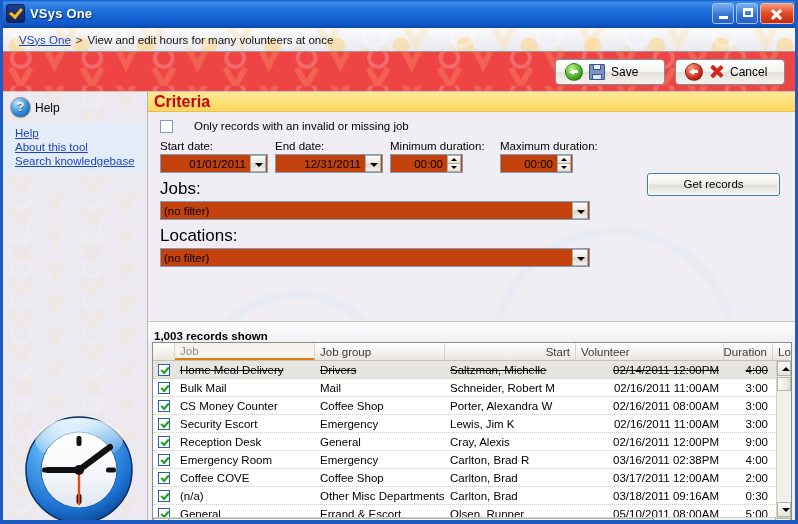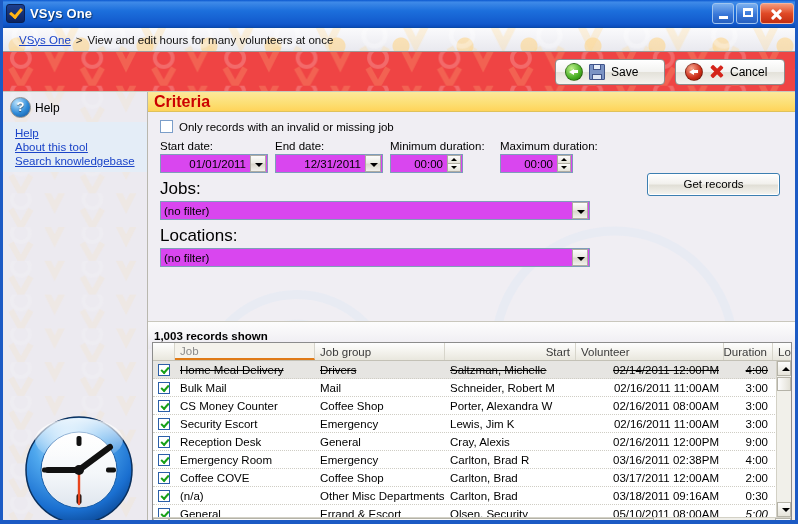--- a/index.html
+++ b/index.html
@@ -164,33 +164,33 @@
   .main .wm{position:absolute;inset:0;pointer-events:none;opacity:.45;}
   .crit-head{
     height:20px;box-sizing:border-box;position:relative;
     background:linear-gradient(to bottom,#fde89a,#fcdf74 60%,#ffd45a);
     border-bottom:1px solid #e0c25a;
     display:flex;align-items:center;padding-left:6px;
   }
   .crit-head .t{color:#cc0000;font-weight:bold;font-size:16px;}
   .crit-body{position:relative;padding:8px 0 6px 12px;}
 
-  .chkrow{display:flex;align-items:center;gap:6px;margin-bottom:7px;}
+  .chkrow{display:flex;gap:21px;margin-bottom:7px;}
   .chk{
     width:13px;height:13px;box-sizing:border-box;flex:0 0 auto;
     border:1px solid #7b9ec9;background:#fff;
   }
   .chkrow .t{font-size:11.5px;color:#000;}
 
   .fieldrow{display:flex;align-items:flex-end;gap:0;}
   .field{display:flex;flex-direction:column;}
   .field .cap{font-size:11.5px;color:#000;margin-bottom:2px;}
   .inputbox{
     height:19px;box-sizing:border-box;
-    border:1px solid #7f9db9;background:#d946ef;
+    border:1px solid #7f9db9;background:#c2410c;
     display:flex;align-items:center;
   }
   .inputbox .val{
     flex:1 1 auto;text-align:right;padding-right:4px;font-size:11.5px;color:#000;white-space:nowrap;overflow:hidden;
   }
   .inputbox .val.left{text-align:left;padding-left:3px;padding-right:0;}
   .ddbtn{
     width:16px;height:17px;flex:0 0 auto;margin:0 1px 0 0;
     background:linear-gradient(to bottom,#fcfcfc,#ebebe3 45%,#d9d7cc 55%,#f2f1ec);
     border:1px solid #aeaca2;box-sizing:border-box;position:relative;cursor:pointer;
@@ -603,23 +603,23 @@
                 <div class="gc r" style="width: 131px; flex: 0 0 131px;">03/18/2011 09:16AM</div>
                 <div class="gc r" style="width: 49px; flex: 0 0 49px;">0:30</div>
                 <div class="gc" style="width: 55px; flex: 0 0 55px;">5 Easl</div>
               </div>
               <div class="grow">
                 <div class="gc cb" style="width: 22px; flex: 0 0 22px;">
                   <span class="cbox"></span>
                 </div>
                 <div class="gc" style="width: 140px; flex: 0 0 140px;">General</div>
                 <div class="gc" style="width: 130px; flex: 0 0 130px;">Errand &amp; Escort</div>
-                <div class="gc" style="width: 148px; flex: 0 0 148px;">Olsen, Security</div>
+                <div class="gc" style="width: 148px; flex: 0 0 148px;">Olsen, Runner</div>
                 <div class="gc r" style="width: 131px; flex: 0 0 131px;">05/10/2011 08:00AM</div>
-                <div class="gc r" style="width: 49px; flex: 0 0 49px; font-style: italic;">5:00</div>
+                <div class="gc r" style="width: 49px; flex: 0 0 49px;">5:00</div>
                 <div class="gc" style="width: 55px; flex: 0 0 55px;">Gener</div>
               </div>
             </div>
 
           <div class="vsb">
             <div class="sbbtn up"></div>
             <div class="vthumb"></div>
             <div class="sbbtn down"></div>
           </div>
 

